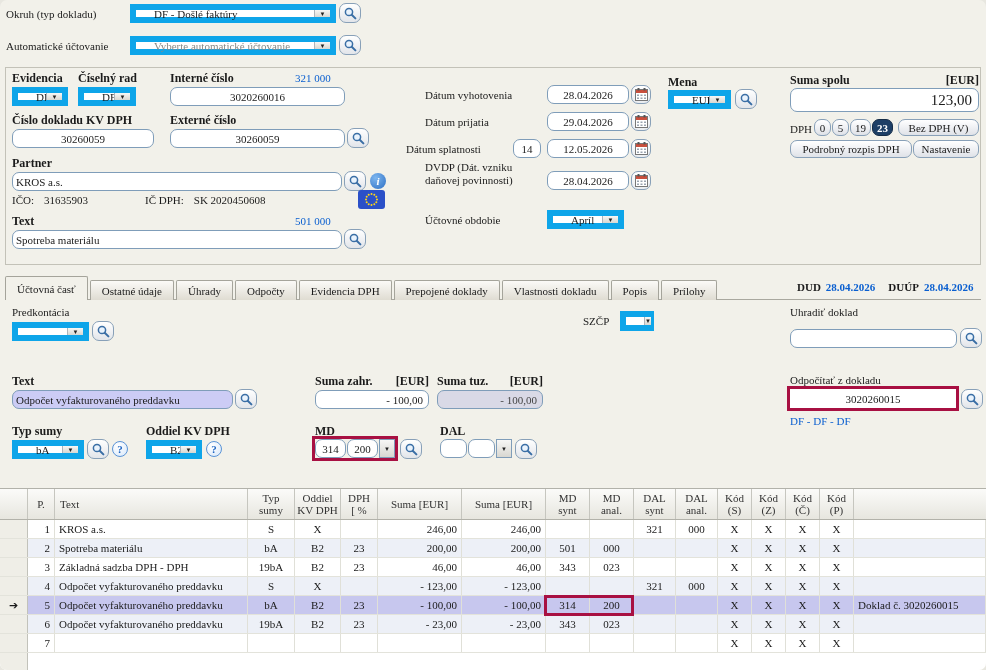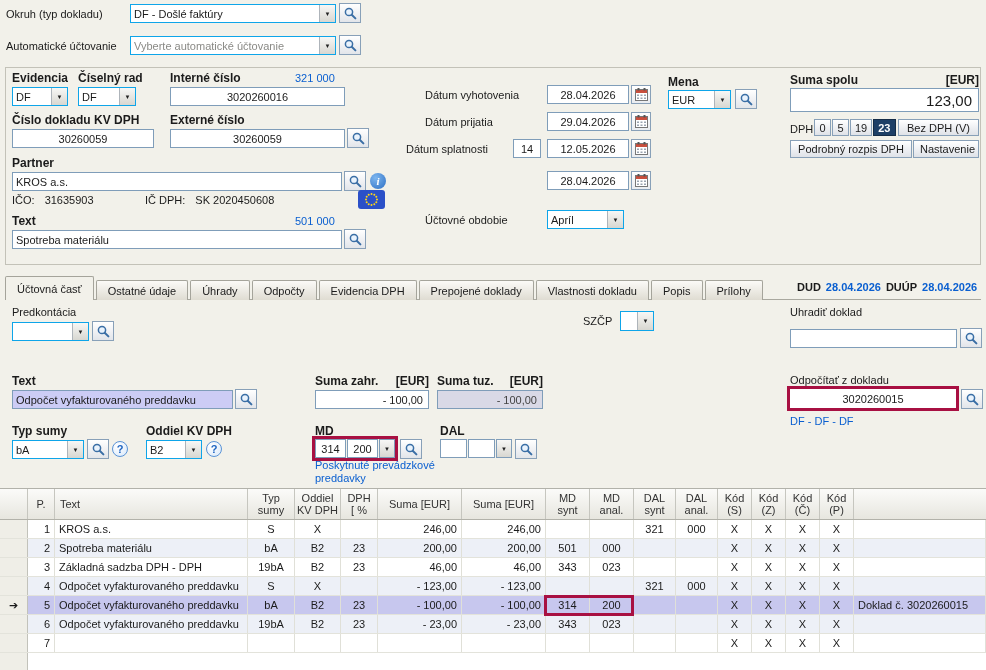--- a/index.html
+++ b/index.html
@@ -1,30 +1,30 @@
 <!DOCTYPE html>
 <html><head>
 <meta charset="utf-8">
 <style>
   * { margin:0; padding:0; box-sizing:border-box; }
   html,body { background:#e8e7e0; }
-  body, input, button, select { font-family:Liberation Sans, sans-serif; font-size:11px; color:#1b1b1b; }
+  body, input, button, select { font-family:Liberation Serif, serif; font-size:11px; color:#1b1b1b;border-radius:7px; }
   #screen { position:relative; width:986px; height:670px; background:#f2f1ea; overflow:hidden; }
   .abs { position:absolute; }
   .lbl { white-space:nowrap; }
   .bl { font-weight:bold; font-size:12px; white-space:nowrap; }
   .acc { color:#0a5fd0; white-space:nowrap; }
   .link { color:#0a5fd0; line-height:13px; }
   .inp { height:19px; border:1px solid #7f9db9; background:#fff; padding:0 3px; }
   .ctr { text-align:center; }
   .rt { text-align:right; padding-right:5px; }
   .big { height:24px; font-size:15px; text-align:right; padding-right:6px; }
   .lav { background:#ccccf5; }
   .dis { background:#d9d9e6; color:#444; }
-  .combo { height:19px; border:1px solid #0ea5e9; background:#fff; display:flex; align-items:center; }
+  .combo { height:19px; border:6px solid #0ea5e9; background:#fff; display:flex; align-items:center;padding-left:15px; }
   .combo .cval { flex:1; padding-left:3px; overflow:hidden; white-space:nowrap; }
   .combo .arr { width:16px; align-self:stretch; background:linear-gradient(#f7f7f5,#d8d7d1); border-left:1px solid #aeb4ba; display:flex; align-items:center; justify-content:center; }
   .combo .arr::after, .arrbtn::after { content:"▼"; font-size:6px; color:#222; }
   .ph { color:#8a8a86; }
   .magbtn { width:22px; height:20px; border:1px solid #88a0b8; background:linear-gradient(#ffffff,#e2e5ea); display:flex; align-items:center; justify-content:center; padding:0; }
   .calbtn { width:20px; height:19px; border:1px solid #88a0b8; background:linear-gradient(#ffffff,#e9ecf0); display:flex; align-items:center; justify-content:center; padding:0; }
   .ic { display:flex; align-items:center; justify-content:center; }
   .btn { height:18px; border:1px solid #88a0b8; background:linear-gradient(#ffffff,#dfe2e8); padding:0 6px; white-space:nowrap; }
   .dphrow { display:flex; align-items:center; }
   .dphbtn { height:17px; min-width:17px; border:1px solid #88a0b8; background:linear-gradient(#ffffff,#dfe2e8); padding:0 4px; margin-right:1px; }
@@ -235,20 +235,21 @@
             <rect x="5.5" y="6.5" width="2" height="1.5"></rect>
             <rect x="9" y="6.5" width="2" height="1.5"></rect>
             <rect x="2" y="9.5" width="2" height="1.5"></rect>
             <rect x="5.5" y="9.5" width="2" height="1.5"></rect>
             <rect x="9" y="9.5" width="2" height="1.5"></rect>
           </g>
         </svg>
       </span>
     </button>
 
+  <div class="abs" style="left:425px;top:161px;width:120px;line-height:13px">DVDP (Dát. vzniku daňovej povinnosti)</div>
   <input class="abs inp ctr" style="left: 547px; top: 171px; width: 82px;" value="28.04.2026">
   <button class="abs calbtn" style="left:631px;top:171px">
       <span class="ic">
         <svg width="13" height="13" viewBox="0 0 13 13">
           <rect x="0.5" y="1.5" width="12" height="11" fill="#fff" stroke="#777"></rect>
           <rect x="1" y="2" width="11" height="3" fill="#c94f3d"></rect>
           <rect x="2.5" y="0" width="2" height="2.5" fill="#555"></rect>
           <rect x="8.5" y="0" width="2" height="2.5" fill="#555"></rect>
           <g fill="#9aa4b0">
             <rect x="2" y="6.5" width="2" height="1.5"></rect>
@@ -308,21 +309,21 @@
       <div class="tab">Evidencia DPH</div>
       <div class="tab">Prepojené doklady</div>
       <div class="tab">Vlastnosti dokladu</div>
       <div class="tab">Popis</div>
       <div class="tab">Prílohy</div>
     </div>
   <div class="abs hline" style="left:5px;top:299px;width:976px;height:1px"></div>
   <div class="abs dudbar" style="left:797px;top:281px">
     <span>DUD</span>
     <span class="dudval">28.04.2026</span>
-    <span style="">DUÚP</span>
+    <span style="margin-left:8px">DUÚP</span>
     <span class="dudval">28.04.2026</span>
   </div>
 
   <div class="abs lbl" style="left:12px;top:306px">Predkontácia</div>
   <div class="abs combo" style="left:12px;top:322px;width:77px">
     <span class="cval"></span>
     <span class="arr"></span>
   </div>
   <button class="abs magbtn" style="left:92px;top:321px">
       <span class="ic">
@@ -432,21 +433,20 @@
   </div>
   <button class="abs magbtn" style="left:515px;top:439px">
       <span class="ic">
         <svg width="14" height="14" viewBox="0 0 14 14">
           <circle cx="6" cy="6" r="3.6" fill="#e9f3fd" stroke="#3a6ea5" stroke-width="1.5"></circle>
           <line x1="8.7" y1="8.7" x2="12.4" y2="12.4" stroke="#3a6ea5" stroke-width="2" stroke-linecap="round"></line>
         </svg>
       </span>
     </button>
 
-  <div class="abs link" style="left:315px;top:459px;width:135px">Poskytnuté prevádzkové preddavky</div>
 
   <div class="abs gh" style="left:0;top:488px;width:986px;height:32px">
     <div class="th corner" style="width:28px"></div>
   <div class="th" style="width: 27px;">P.</div>
       <div class="th" style="width: 193px; justify-content: flex-start; padding-left: 5px;">Text</div>
       <div class="th" style="width: 47px;">Typ
 sumy</div>
       <div class="th" style="width: 46px;">Oddiel
 KV DPH</div>
       <div class="th" style="width: 37px;">DPH

